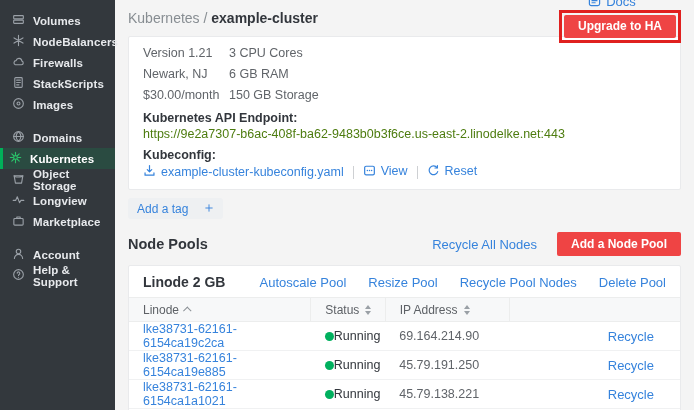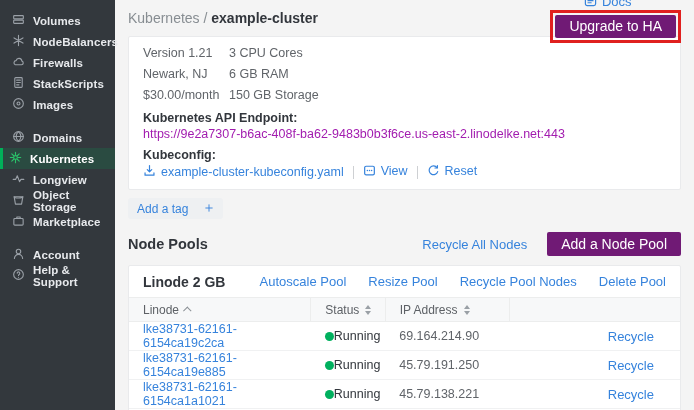--- a/index.html
+++ b/index.html
@@ -23,30 +23,30 @@
   .main { flex:1; padding:0 13px; }
   .topbar { height:36px; display:flex; align-items:center; }
   .breadcrumb { font-size:14px; color:#878d92; }
   .crumb-current { color:#32363c; font-weight:700; }
   .topbar-right { margin-left:auto; display:flex; align-items:center;flex-direction:column; }
   .docs-link { display:flex; align-items:center; gap:5px; color:#3683dc;
     font-size:13px; cursor:pointer; margin-right:16px; }
   .docs-link svg { width:13px; height:13px; }
   .blue-stroke { stroke:#3683dc; fill:none; stroke-width:1.3; stroke-linecap:round; stroke-linejoin:round; }
   .annotation-box { border:3px solid #e0201f; padding:2px; }
-  .btn-primary { background:#701a75; color:#fff; border:none; font-family:inherit;
-    font-size:14px; font-weight:400; padding:0 14px; height:23px; border-radius:2px; cursor:pointer; }
+  .btn-primary { background:#ef4444; color:#fff; border:none; font-family:inherit;
+    font-size:12px; font-weight:700; padding:0 14px; height:23px; border-radius:2px; cursor:pointer; }
 
   
   .panel { background:#fff; border:1px solid #e9eaec; border-radius:2px; }
   .summary-panel { height:154px; padding:9px 14px; overflow:hidden; }
   .spec-grid { display:grid; grid-template-columns:86px auto; row-gap:7px;
     font-size:12.5px; color:#606469; margin-bottom:9px; }
   .sec-label { font-size:12.5px; font-weight:700; color:#32363c; margin-bottom:2px; }
-  .api-url { font-size:12.5px; color:#a21caf; margin-bottom:7px; }
+  .api-url { font-size:12.5px; color:#4d7c0f; margin-bottom:7px; }
   .kubeconfig-row { display:flex; align-items:center; font-size:12.5px; color:#3683dc; margin-top:2px; }
   .kubeconfig-row svg { width:13px; height:13px; margin-right:5px; }
   .kc-link { cursor:pointer; }
   .kc-sep { width:1px; height:13px; background:#ced0d3; margin:0 9px; }
   .kc-action { display:flex; align-items:flex-start; cursor:pointer; }
   .delete-cluster { color:#3683dc; font-size:13.5px; margin-top:9px; cursor:pointer; display:inline-block; }
 
   
   .tag-chip { margin-top:8px; display:inline-flex; align-items:center; gap:16px;
     background:#eef0f2; border-radius:3px; height:21px; padding:0 9px;
@@ -54,21 +54,21 @@
   .tag-chip svg { width:10px; height:10px; }
 
   
   .pools-bar { margin-top:12px; display:flex; align-items:center; height:26px; }
   .pools-title { font-size:14.5px; font-weight:700; color:#32363c; }
   .pools-bar-right { margin-left:auto; display:flex; align-items:center; gap:20px; }
   .link { color:#3683dc; font-size:13px; cursor:pointer; }
 
   
   .pool-card { margin-top:8px; overflow:hidden; }
-  .pool-head { display:flex; align-items:flex-start; padding:8px 14px 7px; }
+  .pool-head { display:flex; align-items:flex-end; padding:8px 14px 7px; }
   .pool-name { font-size:14px; font-weight:700; color:#32363c; }
   .pool-actions { margin-left:auto; display:flex; gap:22px; }
   table { width:100%; border-collapse:collapse; table-layout:fixed; }
   thead th { background:#f7f8f9; border-top:1px solid #eceded; border-bottom:1px solid #eceded;
     font-size:12px; font-weight:400; color:#5d6166; text-align:left; height:24px;
     padding:0 0 0 14px; }
   thead th:not(:last-child) { border-right:1px solid #eceded; }
   .th-inner { display:flex; align-items:center; gap:6px; cursor:pointer; }
   tbody td { height:24px; font-size:12.5px; border-bottom:1px solid #f0f1f2; padding:0 0 0 14px; }
   .col-linode { width:33%; } .col-status { width:13.5%; } .col-ip { width:22.5%; } .col-action { width:31%; }
@@ -152,32 +152,32 @@
         <span><svg viewBox="0 0 14 14">
               <g class="icon-green">
                 <circle cx="7" cy="7" r="2"></circle>
                 <path d="M7 1.4v3M7 9.6v3M1.4 7h3M9.6 7h3M3 3l2.1 2.1M8.9 8.9 11 11M11 3 8.9 5.1M5.1 8.9 3 11"></path>
               </g>
             </svg></span>
         <span class="nav-label">Kubernetes</span>
       </div>
       <div class="nav-item">
         <span><svg viewBox="0 0 14 14">
-              <path class="icon-stroke" d="M1.3 8h2.6l1.8-4 2.4 6.4L9.7 8h3"></path>
-            </svg></span>
-        <span class="nav-label">Longview</span>
-      </div>
-      <div class="nav-item">
-        <span><svg viewBox="0 0 14 14">
               <g class="icon-stroke">
                 <path d="M2.3 4h9.4L10.3 12H3.7Z"></path>
                 <path d="M2.3 4c0 .8 2.1 1.4 4.7 1.4S11.7 4.8 11.7 4"></path>
               </g>
             </svg></span>
         <span class="nav-label">Object Storage</span>
+      </div>
+      <div class="nav-item">
+        <span><svg viewBox="0 0 14 14">
+              <path class="icon-stroke" d="M1.3 8h2.6l1.8-4 2.4 6.4L9.7 8h3"></path>
+            </svg></span>
+        <span class="nav-label">Longview</span>
       </div>
       <div class="nav-item">
         <span><svg viewBox="0 0 14 14">
               <g class="icon-stroke">
                 <rect x="2" y="4.8" width="10" height="7.2" rx="1"></rect>
                 <path d="M5.2 4.8V3.2h3.6v1.6"></path>
               </g>
             </svg></span>
         <span class="nav-label">Marketplace</span>
       </div>

